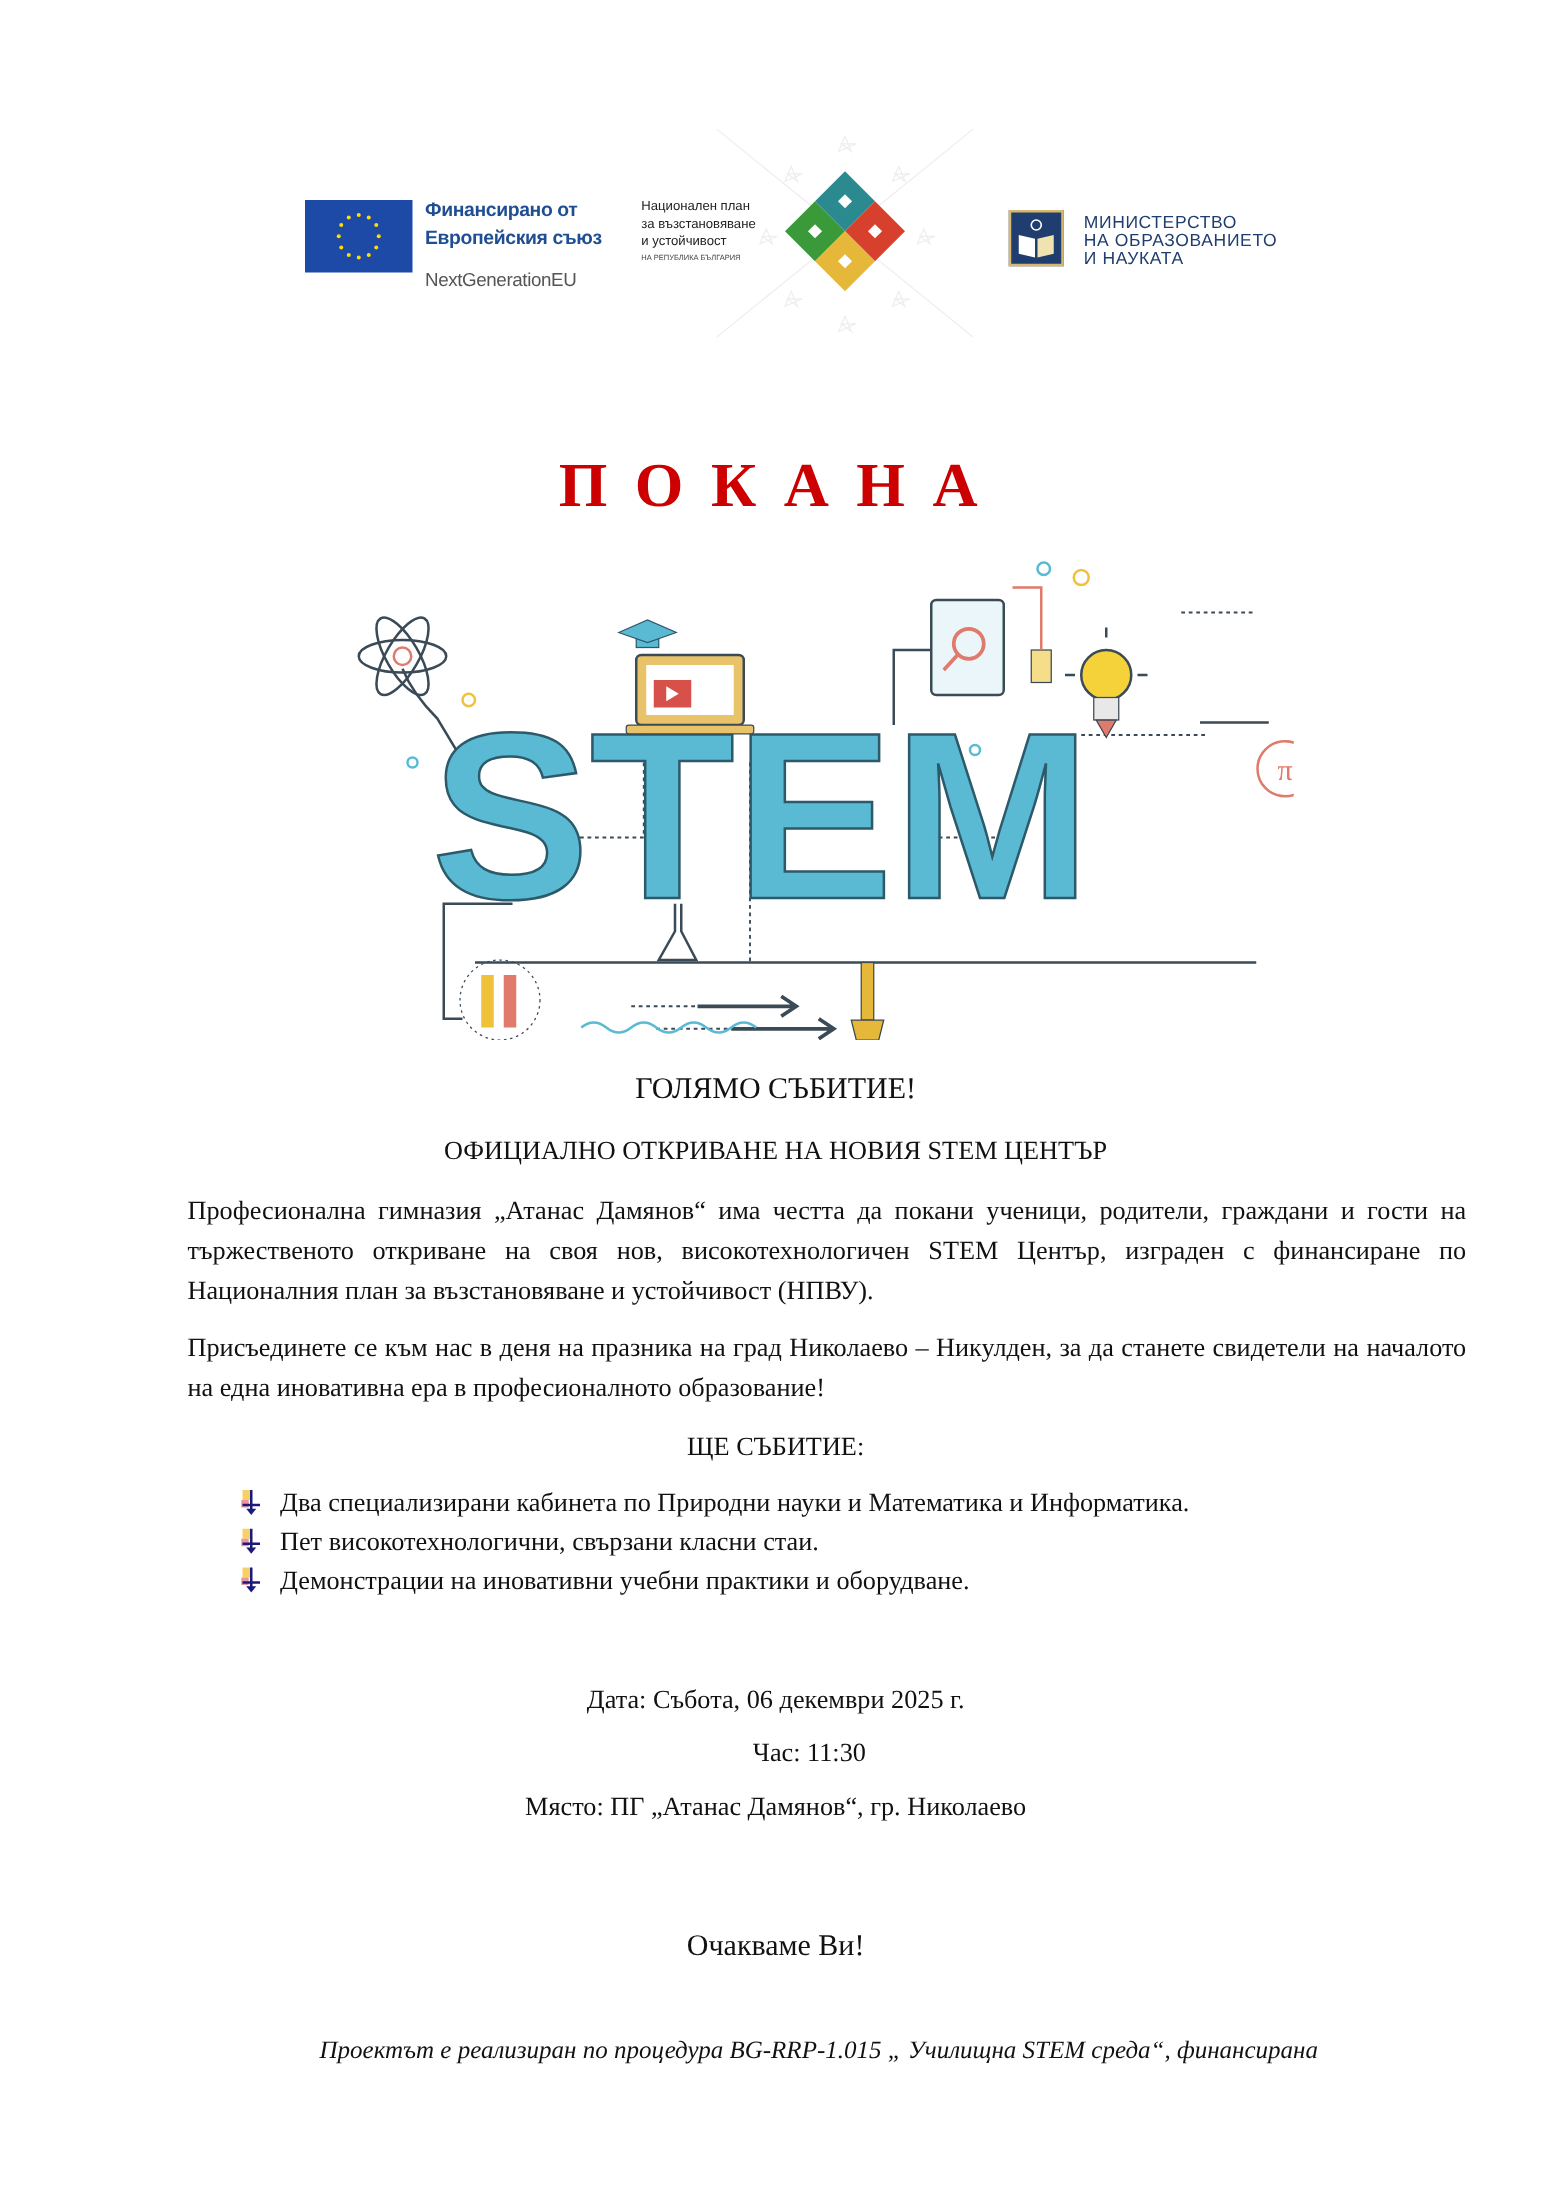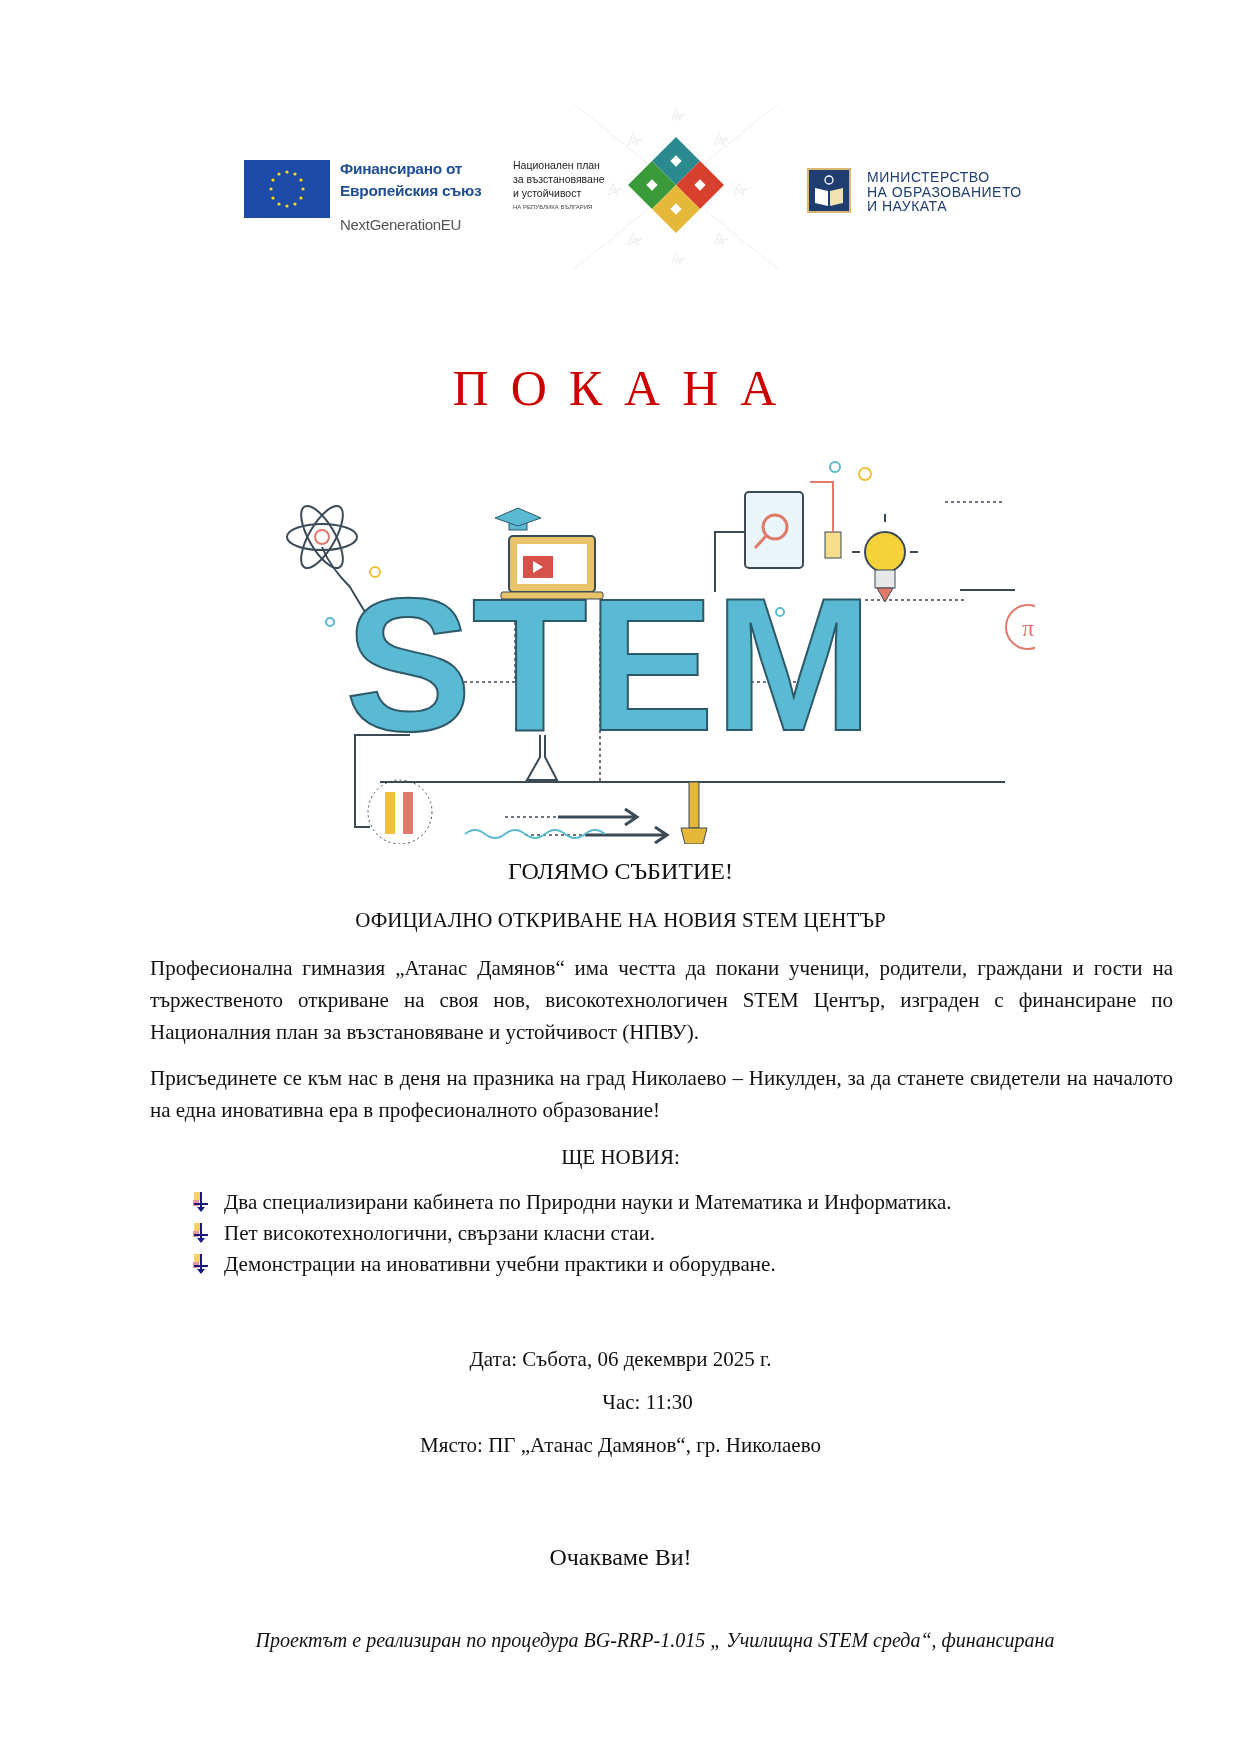--- a/index.html
+++ b/index.html
@@ -11,23 +11,23 @@
   .eu-flag { left:244px; top:160px; width:86px; height:58px; background:#1d49a7; }
   .eu-text { left:340px; top:158px; width:175px; font-family:"Liberation Sans", sans-serif; line-height:22px; }
   .eu-text .l1, .eu-text .l2 { color:#1f4e93; font-weight:bold; font-size:15.5px; letter-spacing:-0.3px; white-space:nowrap; }
   .eu-text .l3 { color:#555; font-size:15px; white-space:nowrap; letter-spacing:-0.3px;margin-top:12px; }
   .npvu-text { left:513px; top:158px; width:100px; font-family:"Liberation Sans", sans-serif; font-size:10.5px; line-height:14px; color:#222; }
   .npvu-text .small { font-size:6px; color:#444; margin-top:2px; line-height:10px; }
   .diamond-wrap { left:573px; top:103px; width:206px; height:167px; }
   .ministry-icon { left:807px; top:168px; width:44px; height:45px; background:#1f3d6e; border:2px solid #d8b870; box-sizing:border-box; }
   .ministry-text { left:867px; top:170px; font-family:"Liberation Sans", sans-serif; font-size:14px; line-height:14.5px; color:#1f3d6e; letter-spacing:0.5px; white-space:nowrap; }
 
-  .title { top:360px; font-size:50px; font-weight:normal; color:#cc0000; letter-spacing:22px; line-height:56px; padding-left:10px; box-sizing:border-box; }
-
-  .stem-illustration { left:275px; top:452px; width:760px; height:392px; }
+  .title { top:360px; font-size:50px; font-weight:bold; color:#cc0000; letter-spacing:22px; line-height:56px; padding-left:10px; box-sizing:border-box; }
+
+  .stem-illustration { left:275px; top:440px; width:760px; height:392px; }
 
   .h1 { top:856px; font-size:24px; line-height:30px; }
   .h2 { top:906px; font-size:21px; line-height:28px; }
   .para { left:150px; width:1023px; font-size:21px; line-height:32px; text-align:justify; text-align-last:left; }
   .p1 { top:952px; }
   .p2 { top:1062px; }
   .h3 { top:1143px; font-size:21px; line-height:28px; }
   .bullets { left:190px; top:1190px; width:950px; margin:0; padding:0; list-style:none; }
   .bullets li { display:flex; align-items:flex-start; height:31px; font-size:21px; }
   .bullet-icon { width:22px; height:24px; margin-right:12px; flex:none; }
@@ -212,21 +212,21 @@
     </g>
   </svg>
 </div>
 
 <div class="abs center h1">ГОЛЯМО СЪБИТИЕ!</div>
 <div class="abs center h2">ОФИЦИАЛНО ОТКРИВАНЕ НА НОВИЯ STEM ЦЕНТЪР</div>
 
 <div class="abs para p1">Професионална гимназия „Атанас Дамянов“ има честта да покани ученици, родители, граждани и гости на тържественото откриване на своя нов, високотехнологичен STEM Център, изграден с финансиране по Националния план за възстановяване и устойчивост (НПВУ).</div>
 <div class="abs para p2">Присъединете се към нас в деня на празника на град Николаево – Никулден, за да станете свидетели на началото на една иновативна ера в професионалното образование!</div>
 
-<div class="abs center h3">ЩЕ НОВИЯ:</div>
+<div class="abs center h3">ЩЕ СЪБИТИЕ:</div>
 
 <ul class="abs bullets">
   <li>
     <svg class="bullet-icon" viewBox="0 0 22 24">
       <rect x="4" y="2" width="6" height="8" fill="#f5c542" opacity="0.8"></rect>
       <rect x="3" y="10" width="6" height="6" fill="#e06a7a" opacity="0.7"></rect>
       <line x1="11" y1="2" x2="11" y2="20" stroke="#1a1a7a" stroke-width="2"></line>
       <line x1="4" y1="14" x2="18" y2="14" stroke="#1a1a7a" stroke-width="2"></line>
       <polygon points="7,17 15,17 11,22" fill="#1a1a7a"></polygon>
     </svg>

